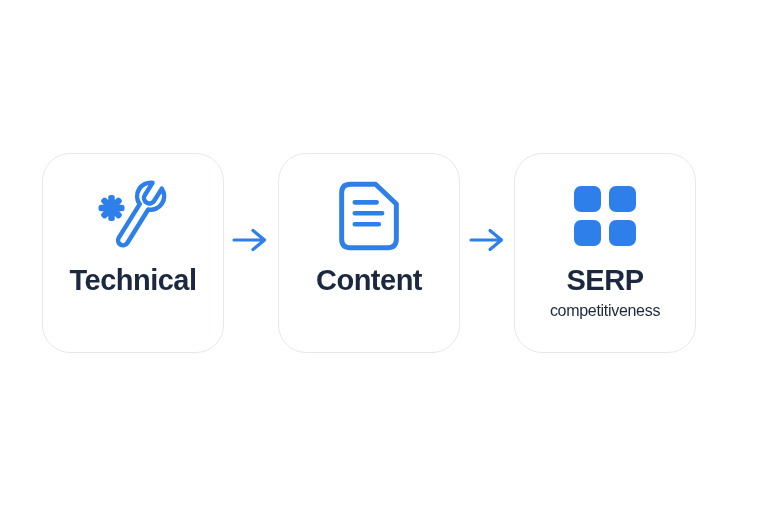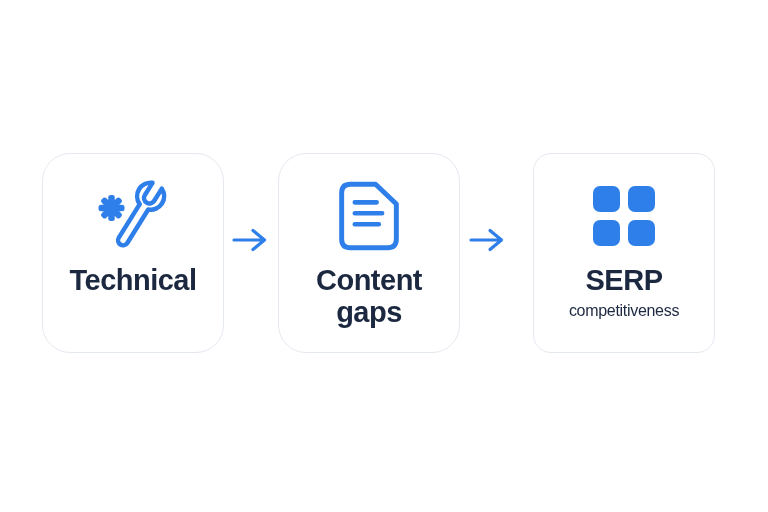--- a/index.html
+++ b/index.html
@@ -23,21 +23,21 @@
     position: absolute; top: 0;
     width: 182px; height: 200px;
     background: var(--card-bg);
     border: 1.5px solid var(--card-border);
     border-radius: 28px;
     display: flex; flex-direction: column; align-items: center;
     padding-top: 24px;
   }
   .card-1 { left: 0; }
   .card-2 { left: 236px; }
-  .card-3 { left: 491px; border-radius: 18px; }
+  .card-3 { left: 472px; }
 
   .icon-area {
     height: 76px; width: 100%;
     display: flex; align-items: center; justify-content: center;
     color: var(--accent);
   }
   .label {
     margin-top: 10px;
     text-align: center;
     color: var(--text);
@@ -119,21 +119,20 @@
                    H 11
                    Q 3 61 3 53
                    V 11
                    Q 3 3 11 3
                    Z" fill="#ffffff" stroke="currentColor" stroke-width="4.5" stroke-linejoin="round"></path>
           <path d="M 15 19.5 H 35 M 15 29.5 H 40 M 15 39.5 H 37" fill="none" stroke="currentColor" stroke-width="4.2" stroke-linecap="round"></path>
         </svg>
       </div>
       <div class="label">
         <div class="label-line">Content</div>
-        <div class="label-line">gaps</div>
       </div>
     </div>
 
     <div class="connector connector-2">
       <svg width="38" height="28" viewBox="0 0 38 28">
         <path d="M 3 14 H 32 M 22 4.5 L 33.5 14 L 22 23.5" fill="none" stroke="currentColor" stroke-width="3.2" stroke-linecap="round" stroke-linejoin="round"></path>
       </svg>
     </div>
 
     <div class="card card-3">

